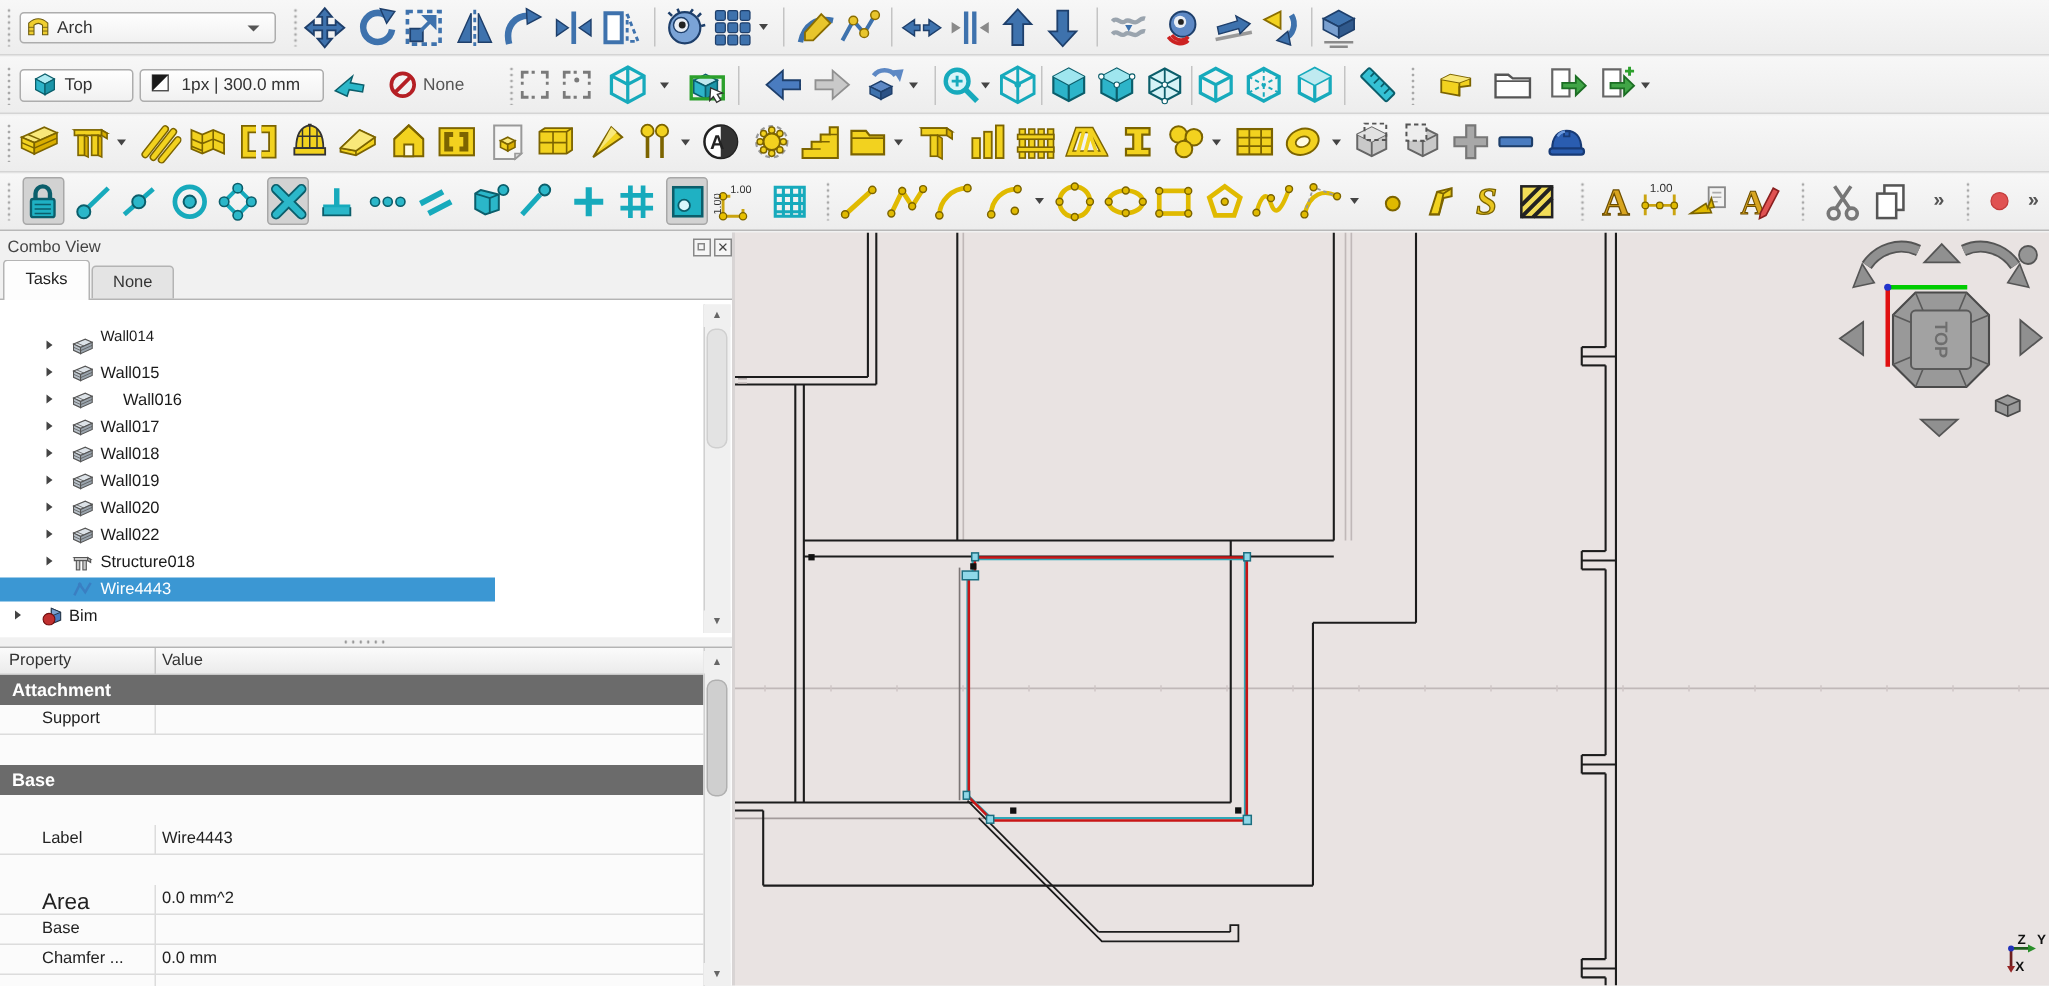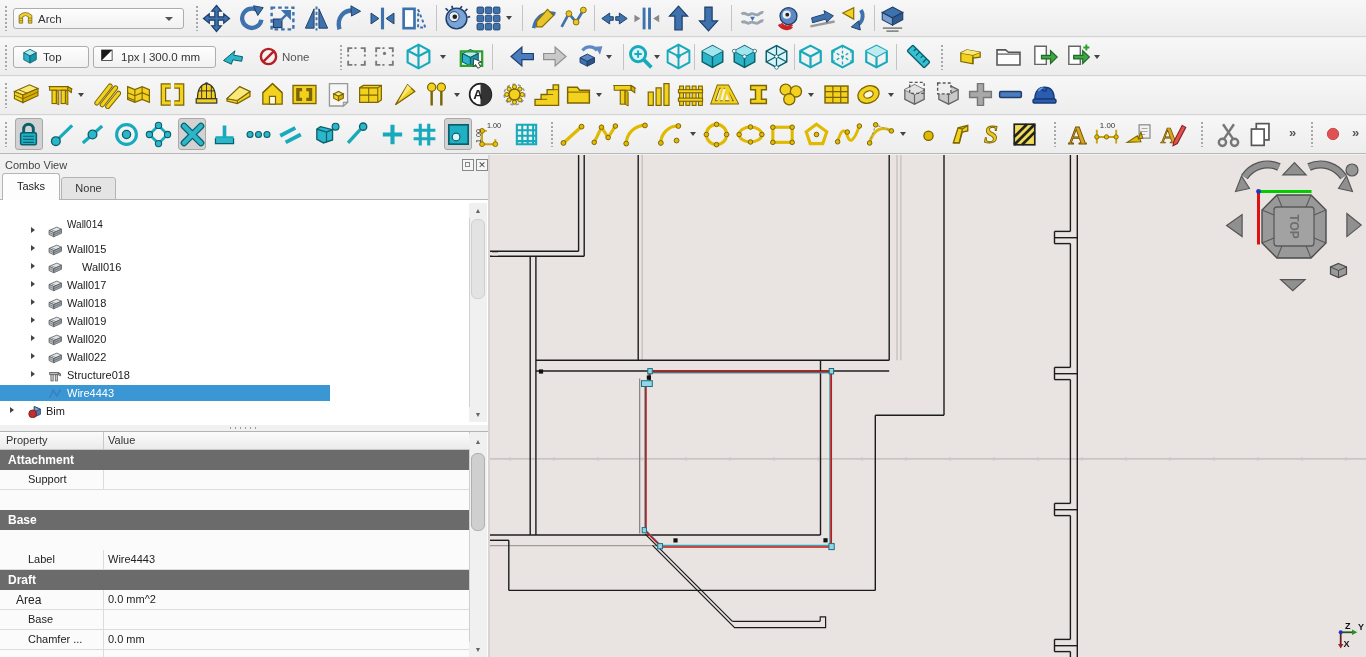--- a/index.html
+++ b/index.html
@@ -811,23 +811,22 @@
           <span style="position:absolute;left:28px;top:3px;font-size:11px;color:#222">Support</span>
           <span style="position:absolute;left:108px;top:3px;font-size:11px;color:#222"></span>
           <span style="position:absolute;left:103px;top:0;width:1px;height:20px;background:#dcdcdc"></span>
         </div>
 <div style="position:absolute;left:0;top:78px;width:469px;height:20px;background:#6b6b6b;color:#fff;font-weight:bold;font-size:12px;line-height:20px"><span style="margin-left:8px">Base</span></div>
 <div style="position:absolute;left:0;top:118px;width:469px;height:20px;border-bottom:1px solid #dcdcdc;background:#fbfbfb">
           <span style="position:absolute;left:28px;top:3px;font-size:11px;color:#222">Label</span>
           <span style="position:absolute;left:108px;top:3px;font-size:11px;color:#222">Wire4443</span>
           <span style="position:absolute;left:103px;top:0;width:1px;height:20px;background:#dcdcdc"></span>
         </div>
-<div style="position:absolute;left:0;top:138px;width:469px;height:20px;background:#6b6b6b;color:#fff;font-weight:bold;font-size:12px;line-height:20px"><span style="margin-left:8px">Draft</span></div>
 <div style="position:absolute;left:0;top:158px;width:469px;height:20px;border-bottom:1px solid #dcdcdc;background:#fbfbfb">
-          <span style="position:absolute;left:16px;top:3px;font-size:12px;color:#222">Area</span>
+          <span style="position:absolute;left:28px;top:3px;font-size:15px;color:#222">Area</span>
           <span style="position:absolute;left:108px;top:3px;font-size:11px;color:#222">0.0 mm^2</span>
           <span style="position:absolute;left:103px;top:0;width:1px;height:20px;background:#dcdcdc"></span>
         </div>
 <div style="position:absolute;left:0;top:178px;width:469px;height:20px;border-bottom:1px solid #dcdcdc;background:#fbfbfb">
           <span style="position:absolute;left:28px;top:3px;font-size:11px;color:#222">Base</span>
           <span style="position:absolute;left:108px;top:3px;font-size:11px;color:#222"></span>
           <span style="position:absolute;left:103px;top:0;width:1px;height:20px;background:#dcdcdc"></span>
         </div>
 <div style="position:absolute;left:0;top:198px;width:469px;height:20px;border-bottom:1px solid #dcdcdc;background:#fbfbfb">
           <span style="position:absolute;left:28px;top:3px;font-size:11px;color:#222">Chamfer ...</span>

